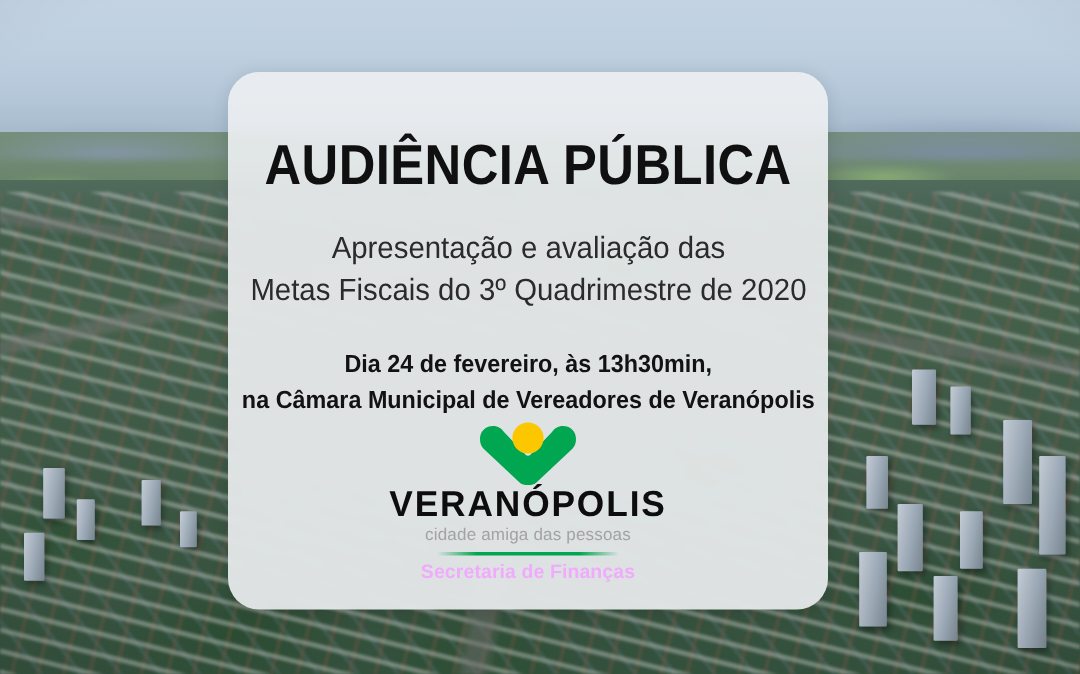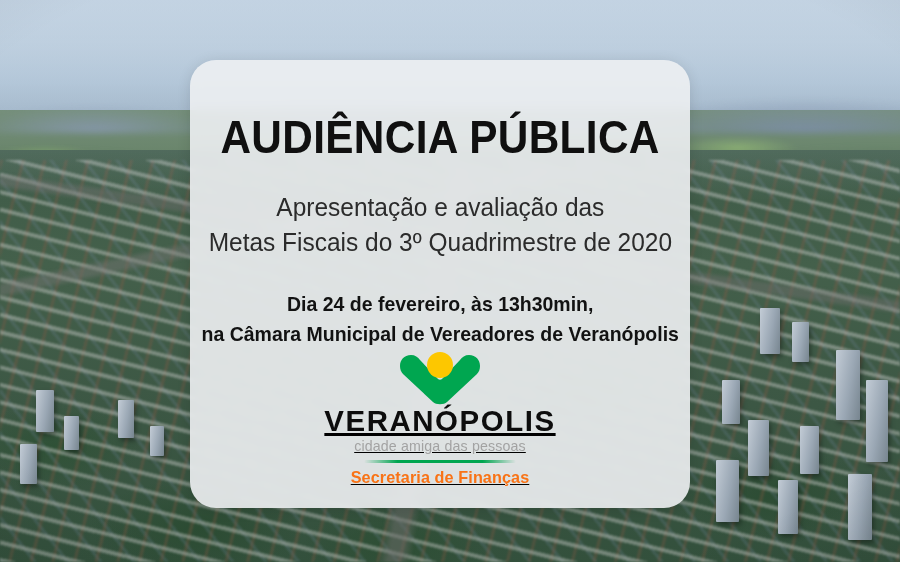--- a/index.html
+++ b/index.html
@@ -190,21 +190,20 @@
     white-space: nowrap;
   }
 
   
   .logo {
     margin-top: auto;
     margin-bottom: 30px;
     display: flex;
     flex-direction: column;
     align-items: center;
-    text-decoration: underline;
   }
   .logo-mark {
     display: block;
     width: 82px;
     height: 56px;
   }
   .logo-word {
     margin: 1px 0 0 0;
     font-size: 30px;
     font-weight: 700;
@@ -225,21 +224,21 @@
     width: 152px;
     height: 3px;
     margin: 7px 0 6px 0;
     background: linear-gradient(90deg, rgba(0,166,80,0) 0%, #00a650 22%, #00a650 78%, rgba(0,166,80,0) 100%);
     border-radius: 2px;
   }
   .logo-dept {
     margin: 0;
     font-size: 16.2px;
     font-weight: 700;
-    color: #f97316;
+    color: #f0abfc;
     line-height: 1;
     letter-spacing: .1px;
   }
 </style>
 </head>
 <body>
 
 <div id="poster">
 
   <div class="bg">

